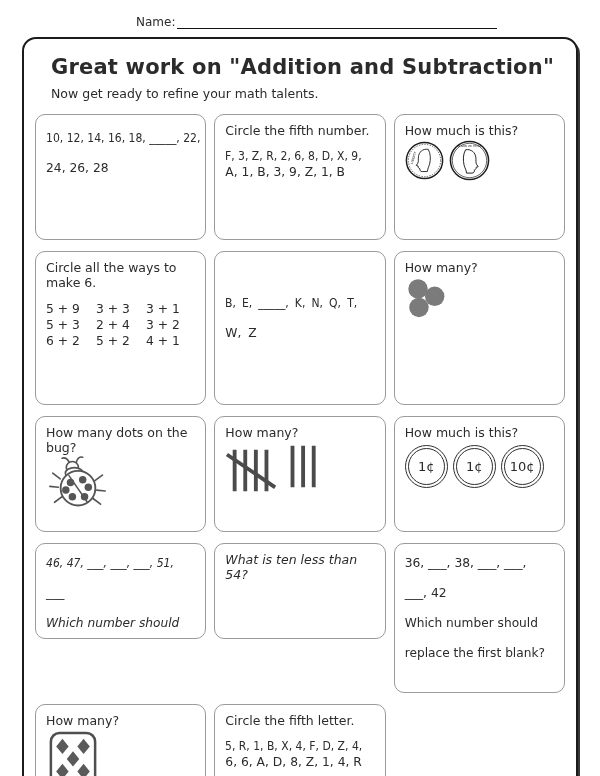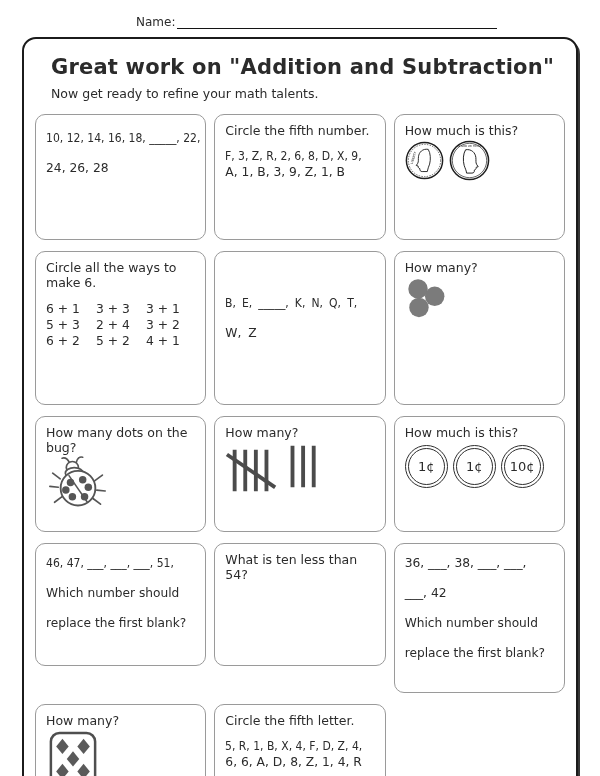--- a/index.html
+++ b/index.html
@@ -20,21 +20,21 @@
   }
   .title { font-size: 21px; font-weight: bold; margin: 4px 0 7px 18px; letter-spacing: 0.2px; }
   .subtitle { font-size: 12.5px; margin: 0 0 13px 18px; }
 
   .grid { display: grid; grid-template-columns: repeat(3, 1fr); column-gap: 8px; row-gap: 11px; padding: 0 2px; }
   .box {
     border: 1.6px solid #9a9a9a; border-radius: 10px; background: #fff;
     padding: 8px 10px; font-size: 12.5px; overflow: hidden;
   }
   .box p { margin: 0; }
-  .r1 { height: 126px; } .r2 { height: 154px; } .r3 { height: 116px; } .r4 { height: 123px; } .r5 { height: 150px; }
+  .r1 { height: 126px; } .r2 { height: 154px; } .r3 { height: 116px; } .r4 { height: 96px; font-style: italic; } .r5 { height: 150px; }
 
   .prompt { font-size: 12.5px; margin: 0 0 6px 0; }
   .condense { display: block; white-space: nowrap; transform: scaleX(0.88); transform-origin: 0 50%; }
   .body-lines p { line-height: 16px; font-size: 12.3px; }
   .body-lines { margin-top: 10px; }
 
   .seq-spread { }
   .seq-spread p { line-height: 30px; font-size: 12.3px; }
   .seq-spread2 { padding-top: 36px; }
   .seq-spread2 p { line-height: 30px; font-size: 12.3px; word-spacing: 3px; }
@@ -109,21 +109,21 @@
             <circle cx="21" cy="21" r="17.6" fill="none" stroke="#1f1f1f" stroke-width="0.7"></circle>
             <path d="M17 10 c6 -1 10 3 10.5 8 c0.3 3 -0.3 5 0.8 7 l1.6 2.4 l-2 0.5 c0 1.6 -0.6 2.6 -2 3 c0.4 1.8 -0.6 3 -2.4 3 l-5.5 0 c-0.3 -3 -1.6 -5 -2.5 -8 c-1.4 -5 -1 -12 1.5 -15.9 Z" fill="none" stroke="#1f1f1f" stroke-width="1"></path>
             <text x="21" y="7.2" font-size="2.7" fill="#1f1f1f" text-anchor="middle">IN GOD WE TRUST</text>
           </svg>
         </div>
       </div>
 
       <div class="box r2">
         <p class="prompt">Circle all the ways to make 6.</p>
         <div class="ways-grid">
-          <span>6 + 1</span>
+          <span>5 + 9</span>
           <span>3 + 3</span>
           <span>3 + 1</span>
           <span>5 + 3</span>
           <span>2 + 4</span>
           <span>3 + 2</span>
           <span>6 + 2</span>
           <span>5 + 2</span>
           <span>4 + 1</span>
         </div>
       </div>
@@ -200,20 +200,21 @@
             <span class="cent-label">1¢</span>
           </div>
           <div class="cent-coin">
             <span class="cent-label">10¢</span>
           </div>
         </div>
       </div>
 
       <div class="box r4 q-box">
         <p class="condense">46, 47, ___, ___, ___, 51,</p>
+        <p>___</p>
         <p class="question">Which number should replace the first blank?</p>
       </div>
 
       <div class="box r4">
         <p class="prompt">What is ten less than 54?</p>
       </div>
 
 
       <div class="box r5 q-box">
         <p>36, ___, 38, ___, ___,</p>

